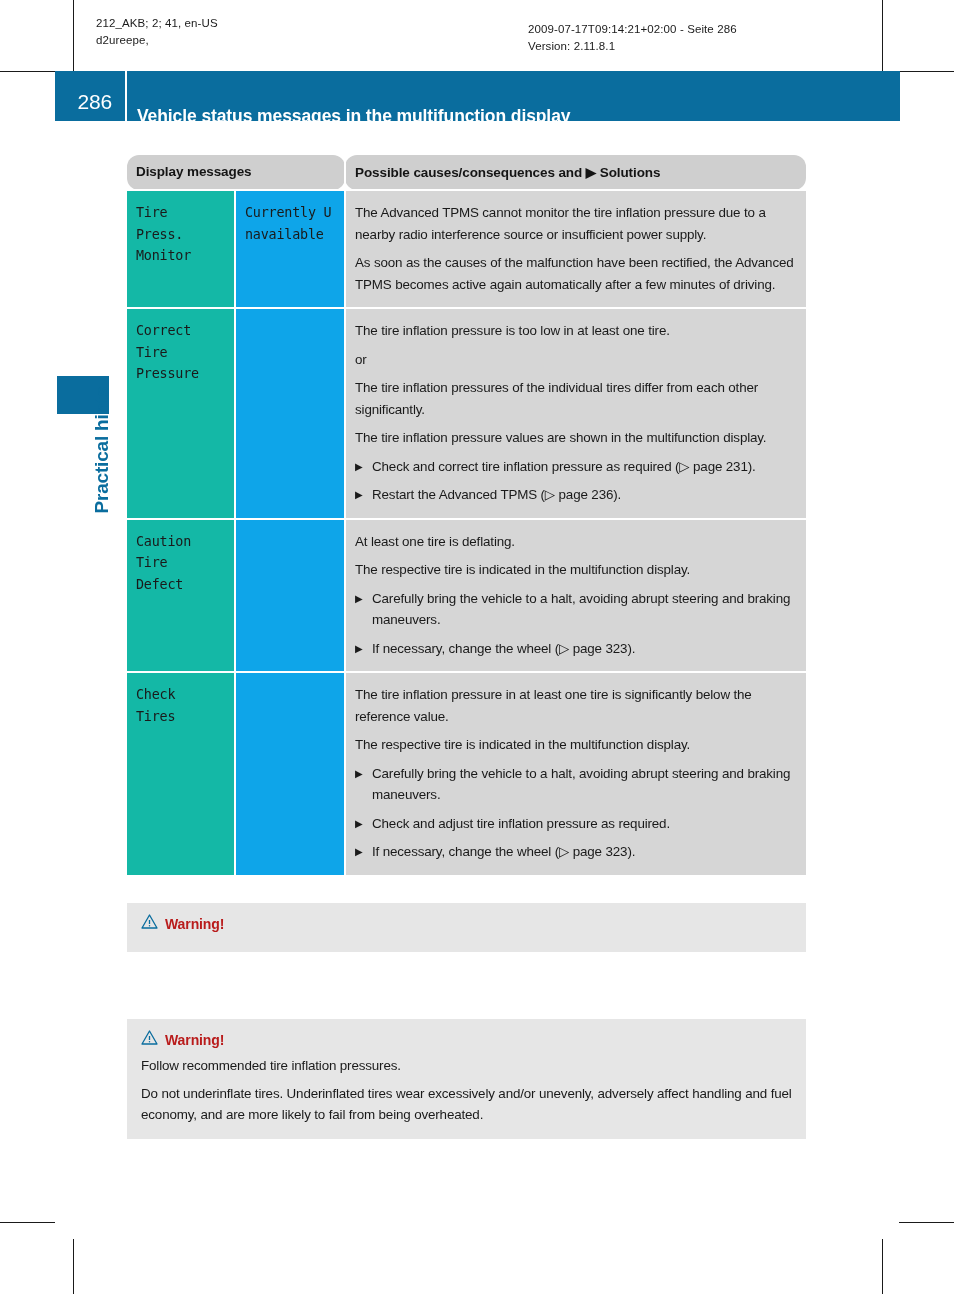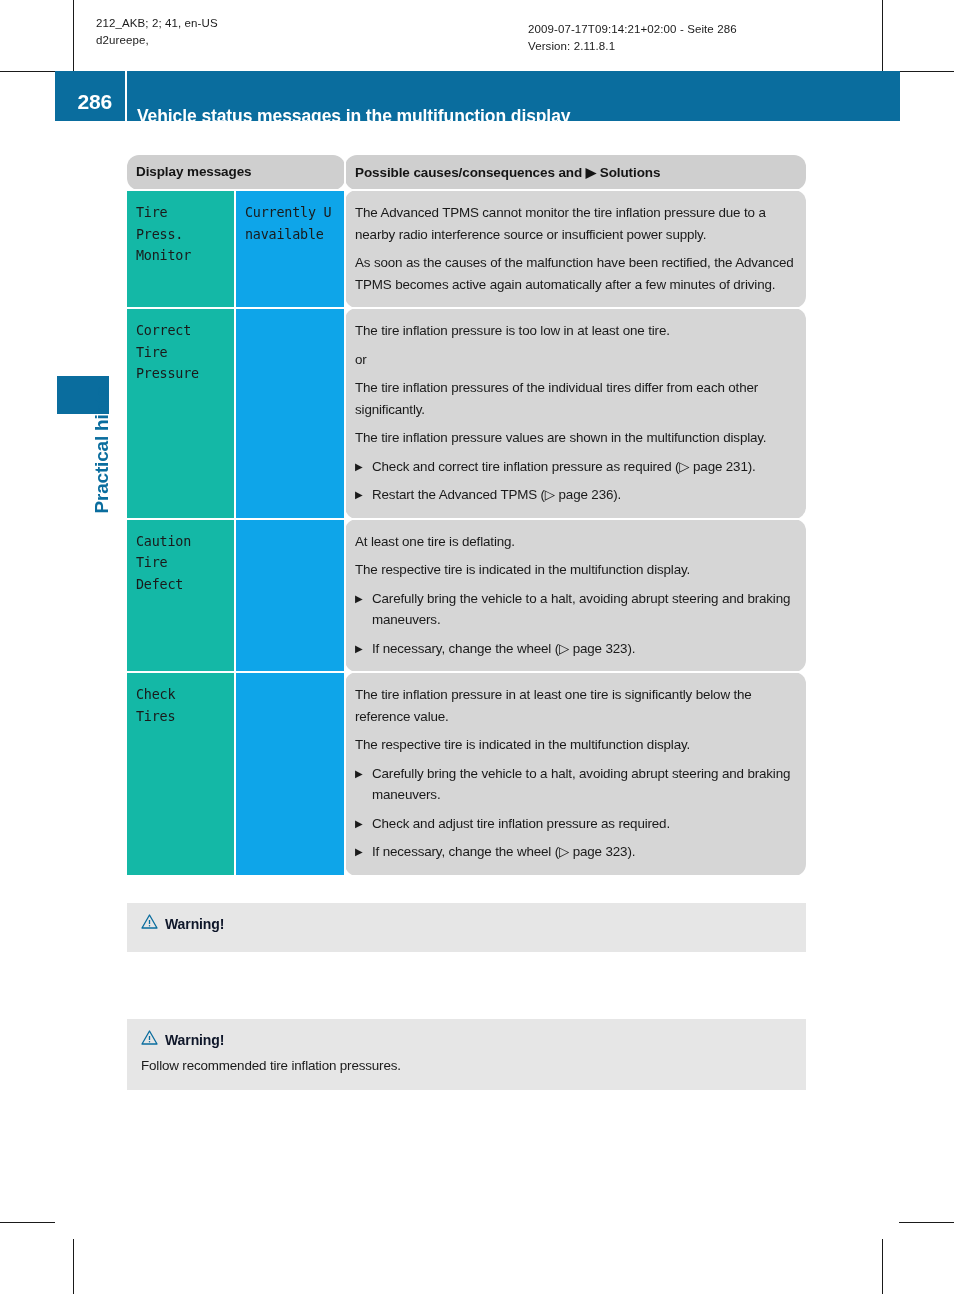--- a/index.html
+++ b/index.html
@@ -50,21 +50,21 @@
     top: 71px;
     width: 68px;
     height: 50px;
     display: flex;
     align-items: flex-end;
     justify-content: flex-end;
     padding: 0 11px 7px 0;
     box-sizing: border-box;
     color: #ffffff;
     font-size: 21px;
-    font-weight: bold;
+    font-weight: normal;
     letter-spacing: -0.2px;
   }
   .header-divider {
     position: absolute;
     left: 125px;
     top: 71px;
     width: 2px;
     height: 50px;
     background: #ffffff;
   }
@@ -162,21 +162,20 @@
     word-break: break-all;
     letter-spacing: -0.2px;
     border-left: 2px solid #ffffff;
     margin-top: 40px;
   }
   .cell-desc {
     background: #d6d6d6;
     border-left: 2px solid #ffffff;
     padding-left: 11px;
     padding-right: 12px;
-    border-radius: 12px;
   }
   .cell-desc p {
     margin: 0 0 7px 0;
     letter-spacing: -0.15px;
   }
   .cell-desc p:last-child { margin-bottom: 0; }
 
   .solution {
     margin: 0 0 4px 0;
     padding-left: 17px;
@@ -205,21 +204,21 @@
   .warn-1 { top: 903px; }
   .warn-2 { top: 1019px; }
 
   .warn-head {
     display: flex;
     align-items: center;
     gap: 7px;
     margin-bottom: 6px;
   }
   .warn-head .wtitle {
-    color: #0f172a;
+    color: #b91c1c;
     font-size: 14px;
     font-weight: bold;
     letter-spacing: -0.1px;
   }
   .warn-box-body p {
     margin: 0 0 6px 0;
     font-size: 13.4px;
     color: #1a1a1a;
     line-height: 21.5px;
     letter-spacing: -0.15px;
@@ -334,14 +333,15 @@
       <svg width="17" height="15" viewBox="0 0 17 15" aria-hidden="true">
         <path d="M8.5 1 L16 14 L1 14 Z" fill="none" stroke="#0a6d9e" stroke-width="1.3" stroke-linejoin="round"></path>
         <line x1="8.5" y1="6" x2="8.5" y2="10" stroke="#0a6d9e" stroke-width="1.3"></line>
         <circle cx="8.5" cy="11.8" r="0.75" fill="#0a6d9e"></circle>
       </svg>
     </span>
     <span class="wtitle">Warning!</span>
   </div>
   <div class="warn-box-body">
     <p>Follow recommended tire inflation pressures.</p>
+    <p>Do not underinflate tires. Underinflated tires wear excessively and/or unevenly, adversely affect handling and fuel economy, and are more likely to fail from being overheated.</p>
   </div>
 </div>
 
 </body></html>

